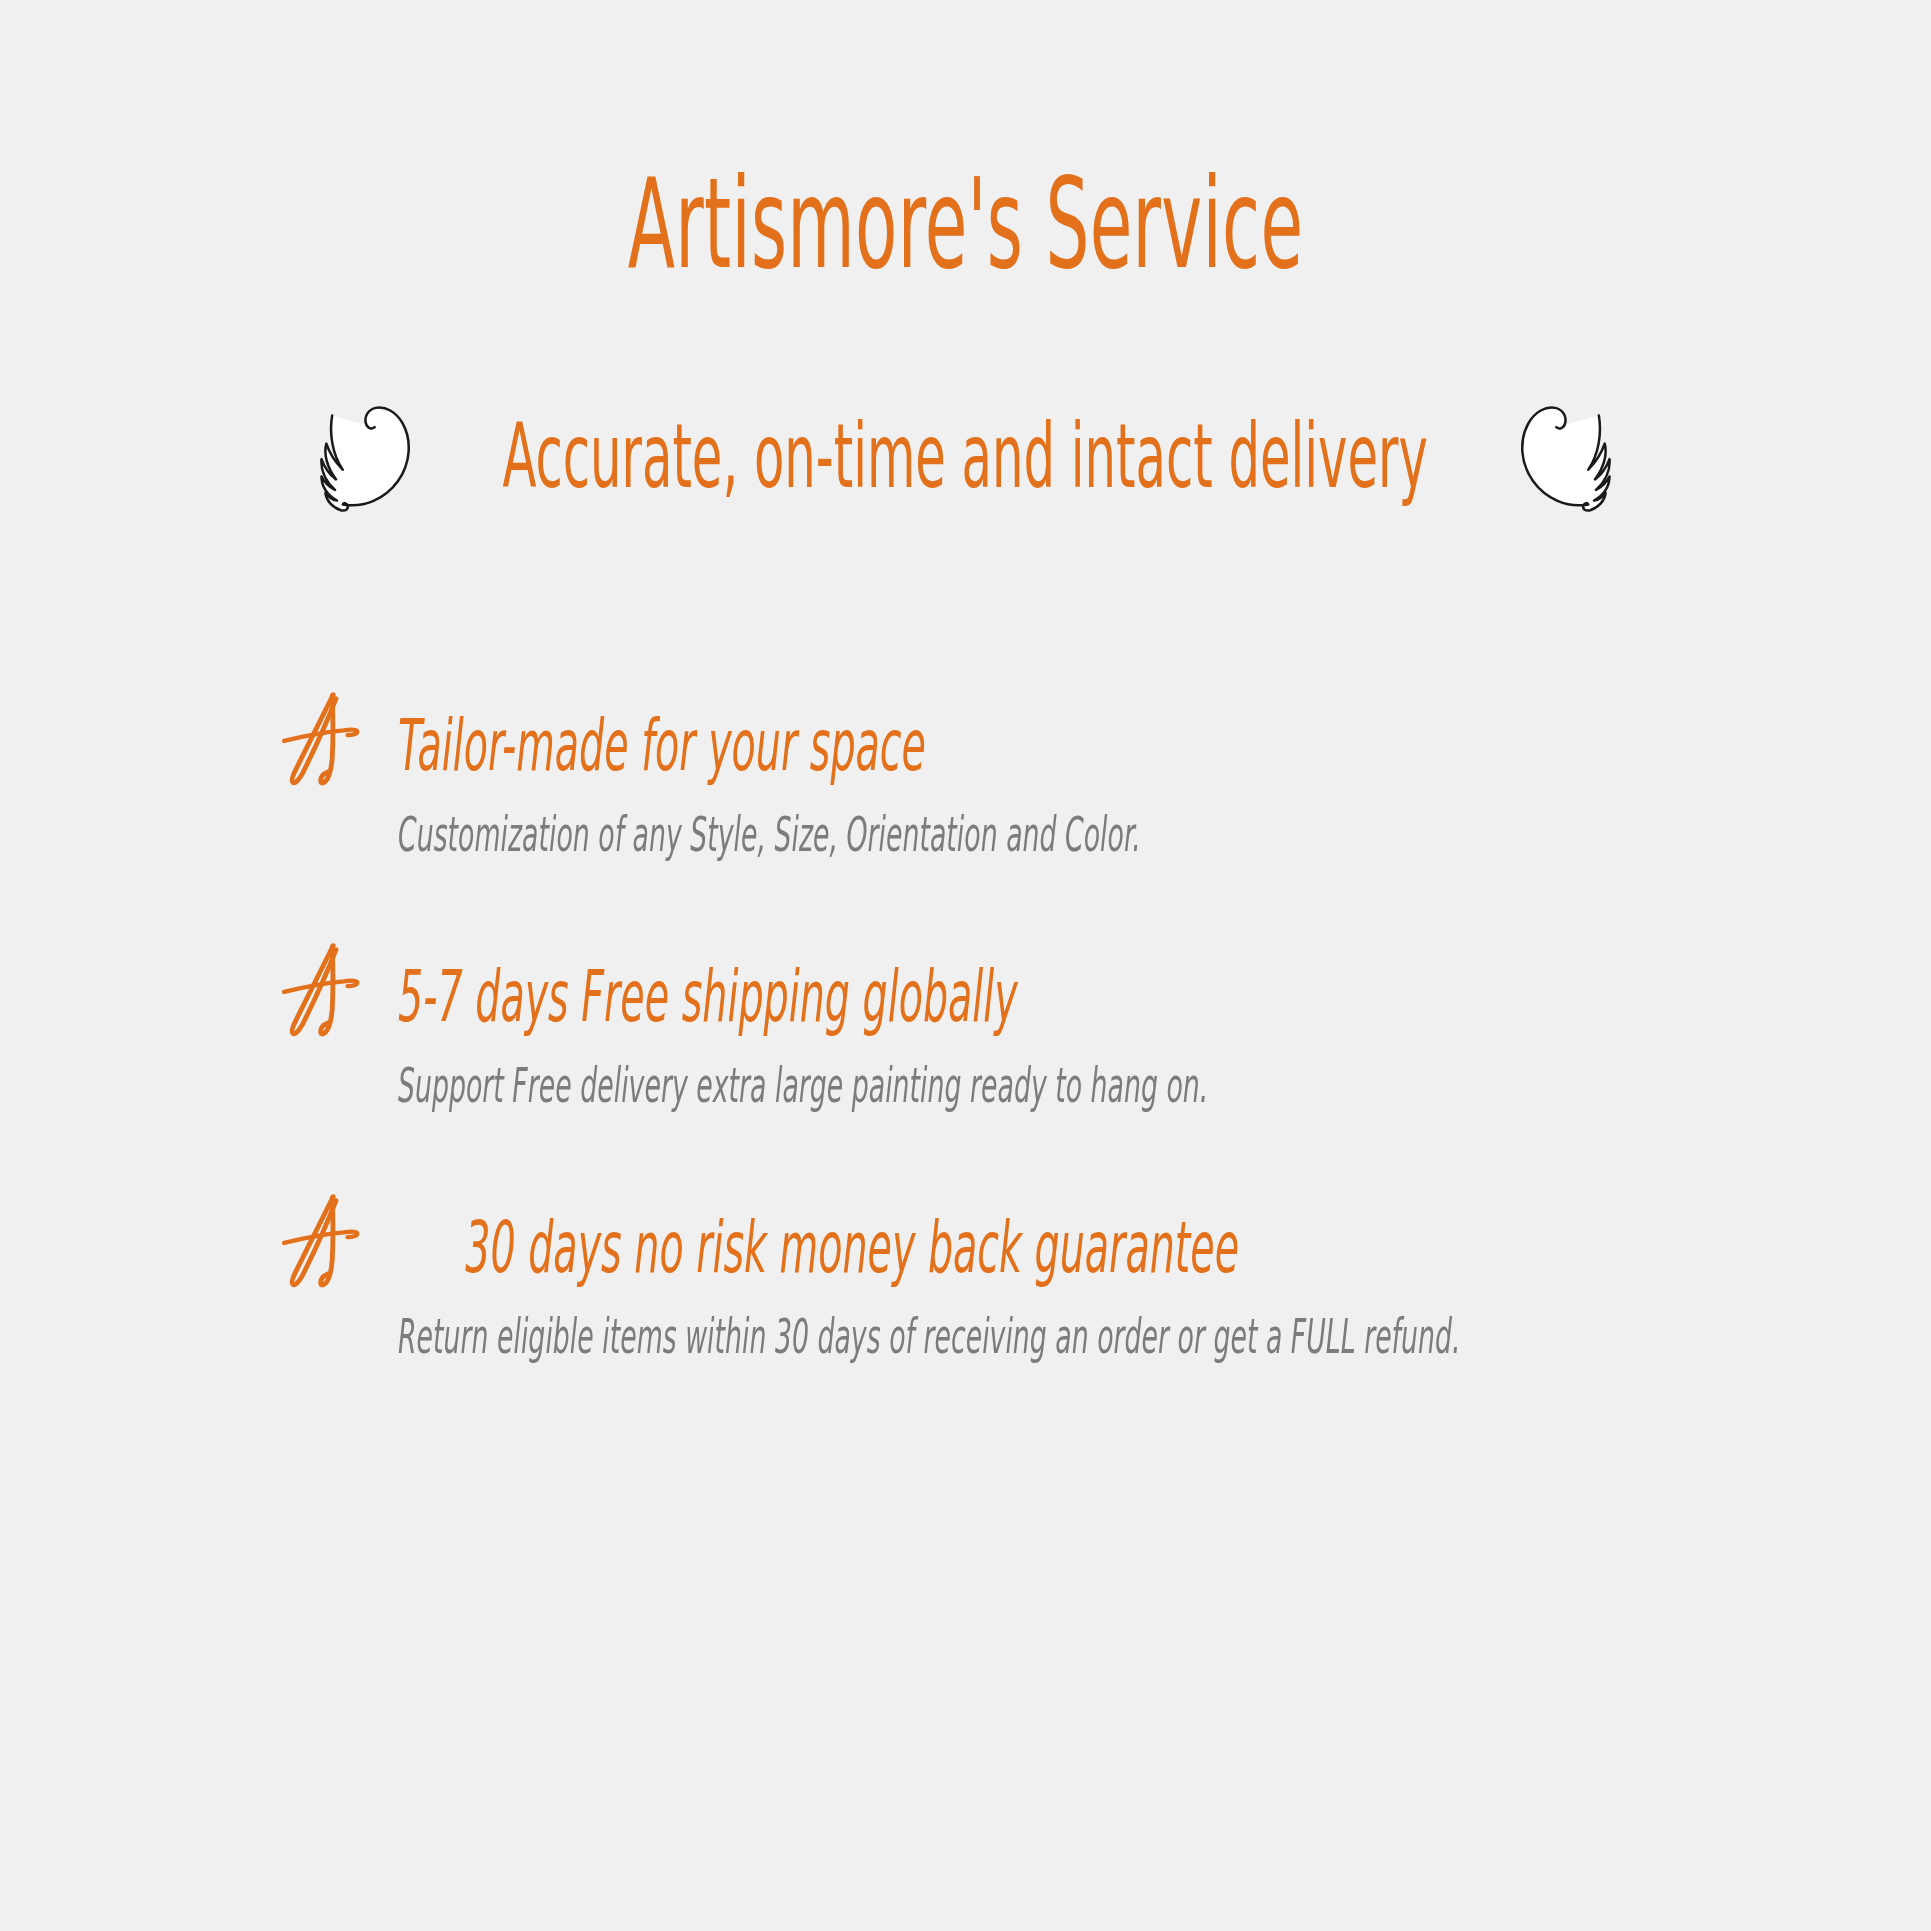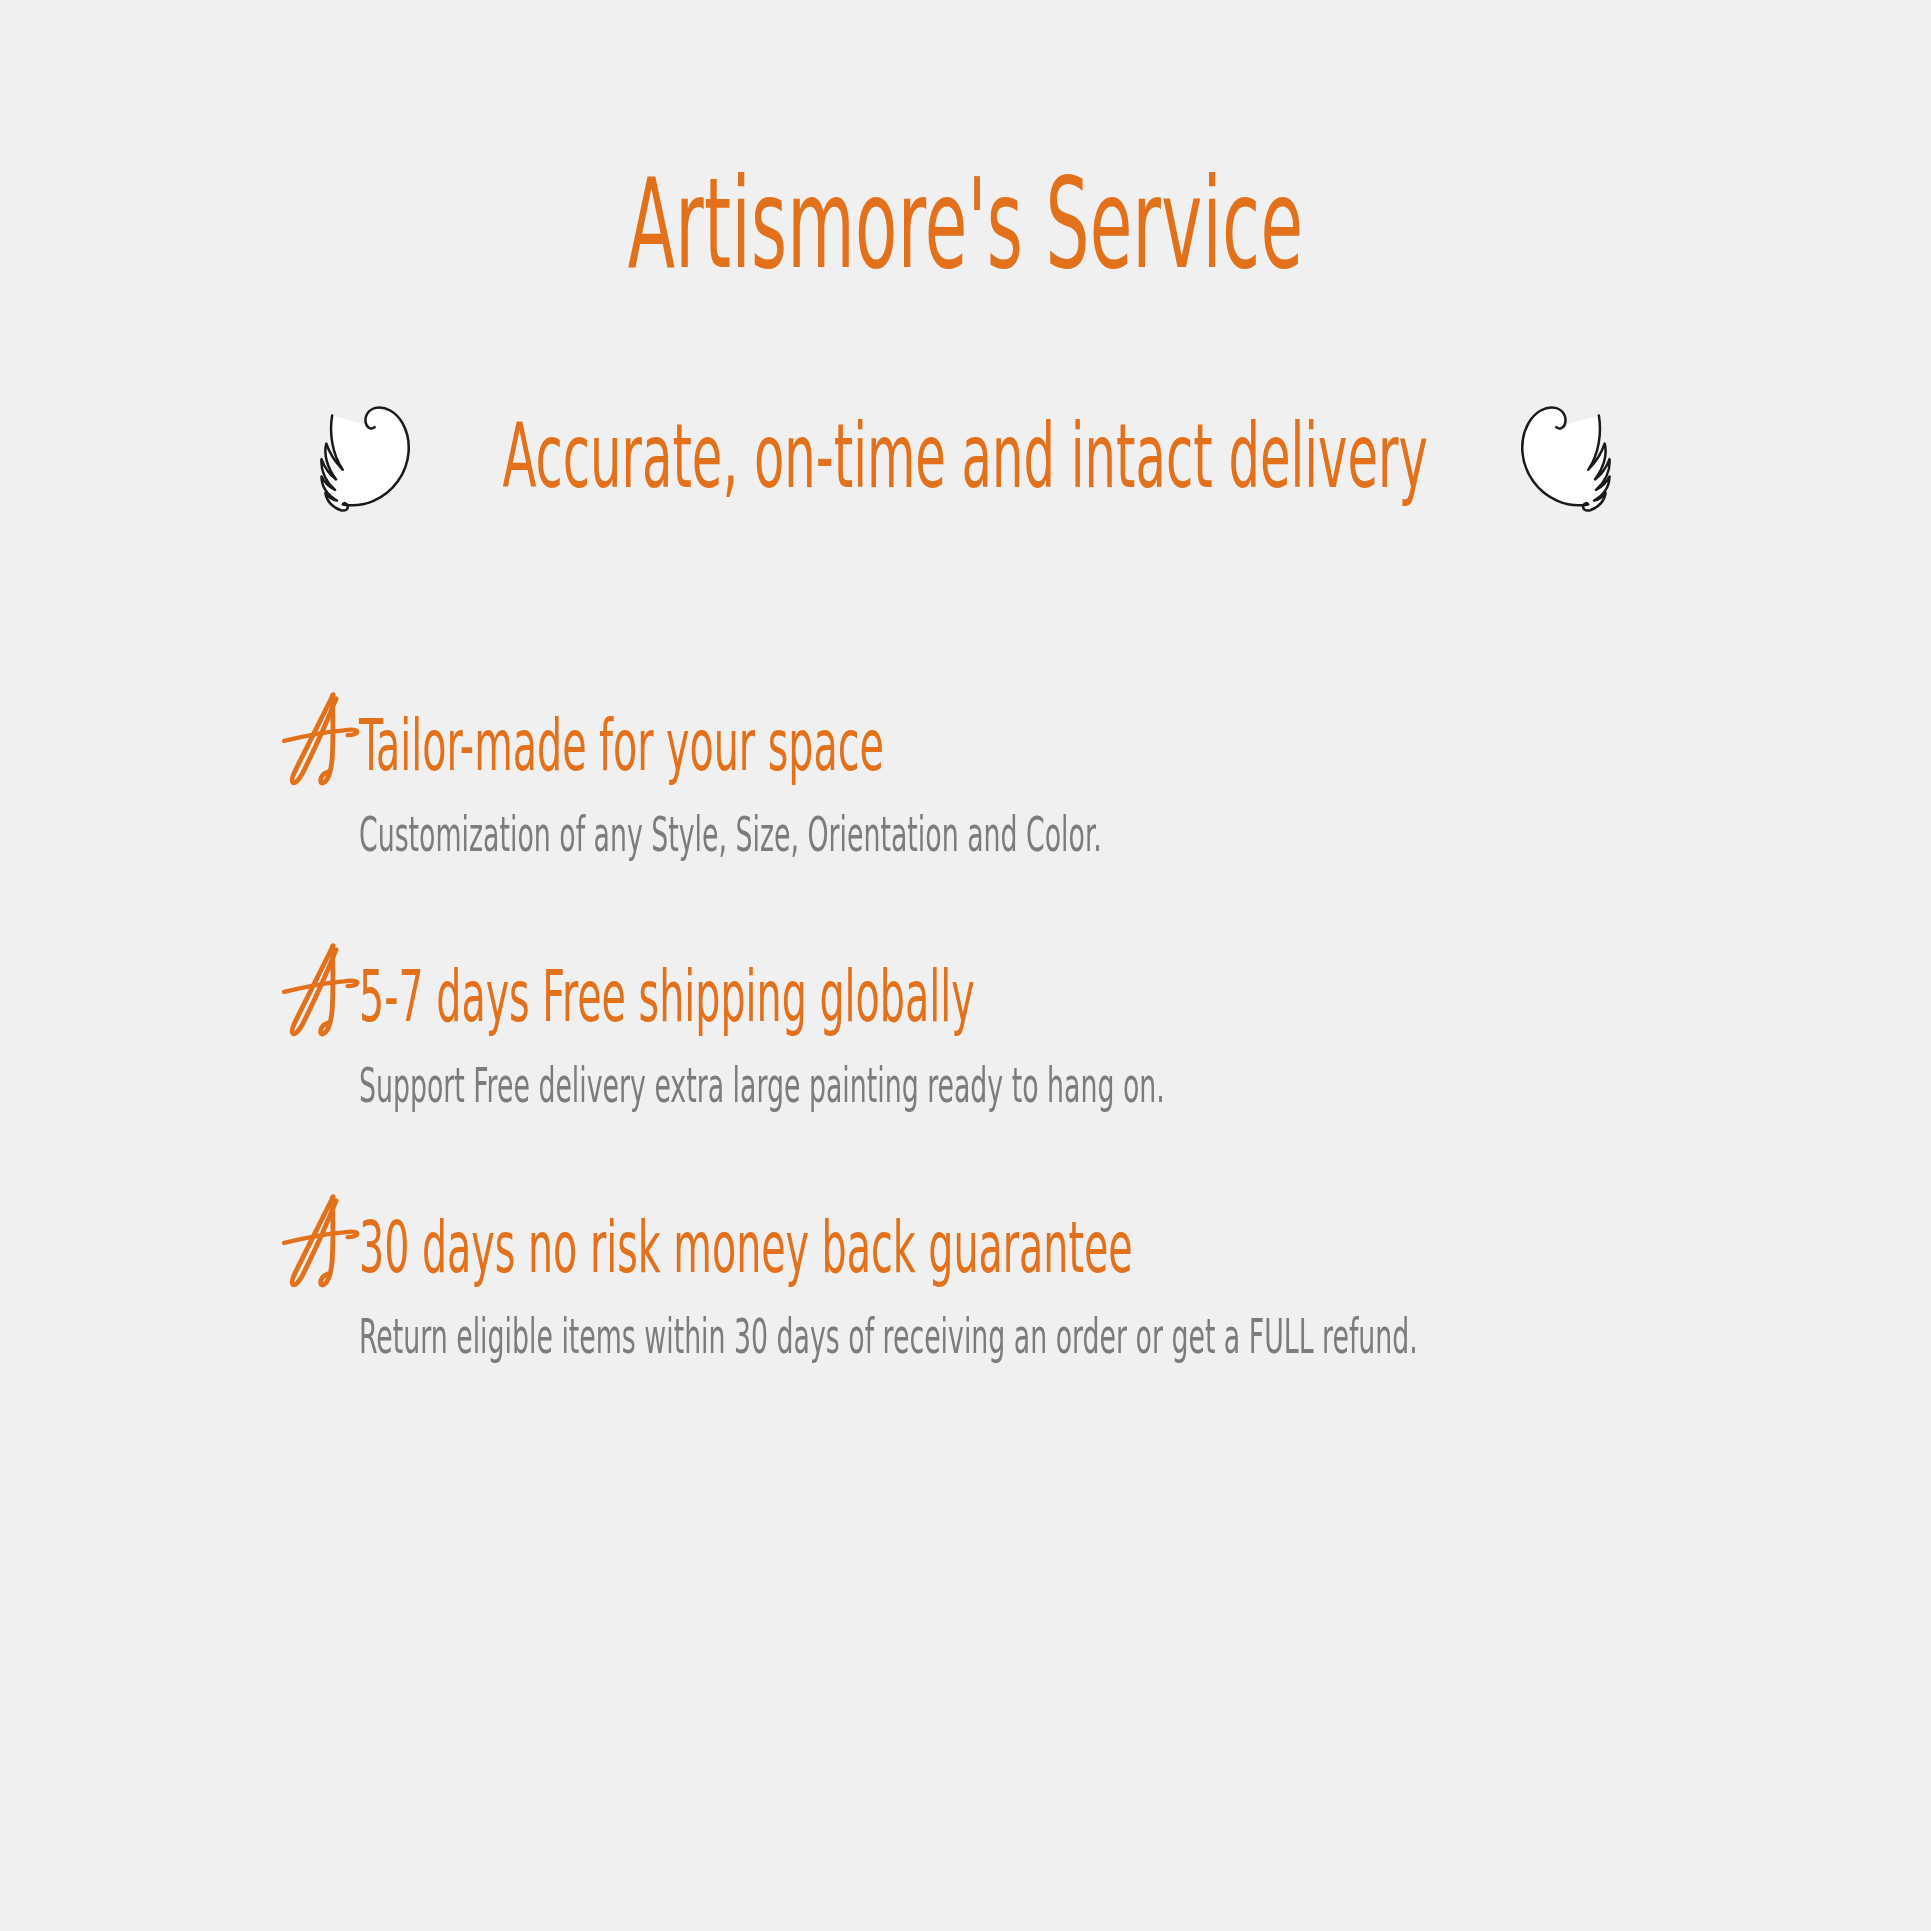--- a/index.html
+++ b/index.html
@@ -77,32 +77,33 @@
     position: absolute;
     top: 710px;
     left: 280px;
     width: 1583px;
   }
   .feature {
     position: relative;
     margin-bottom: 103px;
     min-height: 145px;
   }
-  .feature:last-child { margin-bottom: 0; }
+  .feature:last-child { margin-bottom: 0; text-align: center; }
 
   .bullet-icon {
     position: absolute;
     left: 0;
     top: -21px;
     width: 89px;
     height: 101px;
   }
 
   .feature-body {
-    margin-left: 79px;
+    margin-left: 118px;
+    font-style: italic;
   }
 
   .feature-heading {
     color: #e3701a;
     font-family: "DejaVu Sans Condensed", "Liberation Sans Narrow", "Liberation Sans", sans-serif;
     font-size: 71px;
     font-weight: 300;
     line-height: 1.0;
     white-space: nowrap;
     transform: scaleX(0.62);

